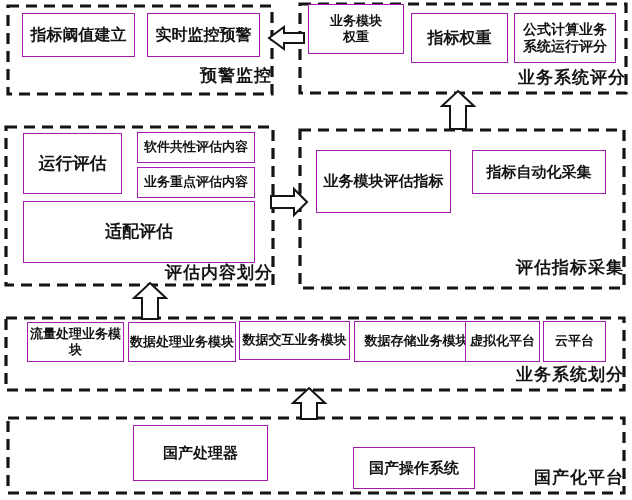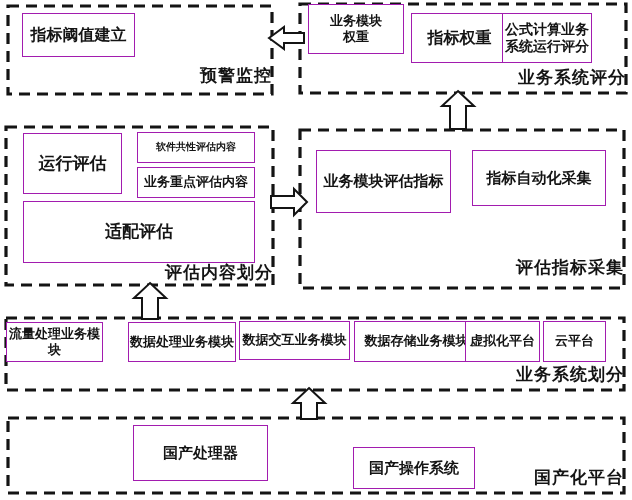--- a/index.html
+++ b/index.html
@@ -77,56 +77,59 @@
     <polygon class="block-arrow" points="269,38 284,27 284,33 304,33 304,43 284,43 284,49"></polygon>
     <polygon class="block-arrow" points="458,91 474,106 466,106 466,129 450,129 450,106 442,106"></polygon>
     <polygon class="block-arrow" points="307,202 294,189 294,196 271,196 271,208 294,208 294,215"></polygon>
     <polygon class="block-arrow" points="150,283 166,298 158,298 158,319 142,319 142,298 134,298"></polygon>
     <polygon class="block-arrow" points="309,388 325,403 317,403 317,419 301,419 301,403 293,403"></polygon>
   </svg>
 
   <div class="node" style="left:22px;top:13px;width:113px;height:44px;font-size:16px">
     <span>指标阈值建立</span>
   </div>
+  <div class="node" style="left:147px;top:13px;width:113px;height:44px;font-size:16px">
+    <span>实时监控预警</span>
+  </div>
   <div class="sec-label" style="left:8px;top:64px;width:264px">预警监控</div>
 
   <div class="node" style="left:308px;top:4px;width:96px;height:50px;font-size:13px">
     <span class="w4">业务模块权重</span>
   </div>
   <div class="node" style="left:411px;top:13px;width:97px;height:50px;font-size:16px">
     <span>指标权重</span>
   </div>
-  <div class="node" style="left:502px;top:13px;width:90px;height:50px;font-size:14px">
+  <div class="node" style="left:514px;top:13px;width:102px;height:50px;font-size:14px">
     <span class="w6">公式计算业务系统运行评分</span>
   </div>
   <div class="sec-label" style="left:300px;top:66px;width:326px">业务系统评分</div>
 
   <div class="node" style="left:23px;top:133px;width:99px;height:61px;font-size:17px">
     <span>运行评估</span>
   </div>
-  <div class="node" style="left:137px;top:132px;width:118px;height:31px;font-size:10px">
+  <div class="node" style="left:137px;top:132px;width:118px;height:31px;font-size:13px">
     <span>软件共性评估内容</span>
   </div>
   <div class="node" style="left:137px;top:167px;width:118px;height:31px;font-size:13px">
     <span>业务重点评估内容</span>
   </div>
   <div class="node" style="left:23px;top:201px;width:232px;height:62px;font-size:17px">
     <span>适配评估</span>
   </div>
   <div class="sec-label" style="left:6px;top:261px;width:267px">评估内容划分</div>
 
   <div class="node" style="left:316px;top:150px;width:135px;height:63px;font-size:15px">
     <span>业务模块评估指标</span>
   </div>
-  <div class="node" style="left:472px;top:150px;width:134px;height:56px;font-size:15px">
+  <div class="node" style="left:472px;top:150px;width:134px;height:44px;font-size:15px">
     <span>指标自动化采集</span>
   </div>
   <div class="sec-label" style="left:300px;top:256px;width:324px">评估指标采集</div>
 
-  <div class="node" style="left:6px;top:322px;width:97px;height:40px;font-size:13px">
+  <div class="node" style="left:27px;top:322px;width:97px;height:40px;font-size:13px">
     <span>流量处理业务模块</span>
   </div>
   <div class="node" style="left:128px;top:322px;width:108px;height:40px;font-size:13px">
     <span>数据处理业务模块</span>
   </div>
   <div class="node" style="left:239px;top:321px;width:111px;height:39px;font-size:13px">
     <span>数据交互业务模块</span>
   </div>
   <div class="node" style="left:354px;top:321px;width:125px;height:41px;font-size:13px">
     <span>数据存储业务模块</span>

